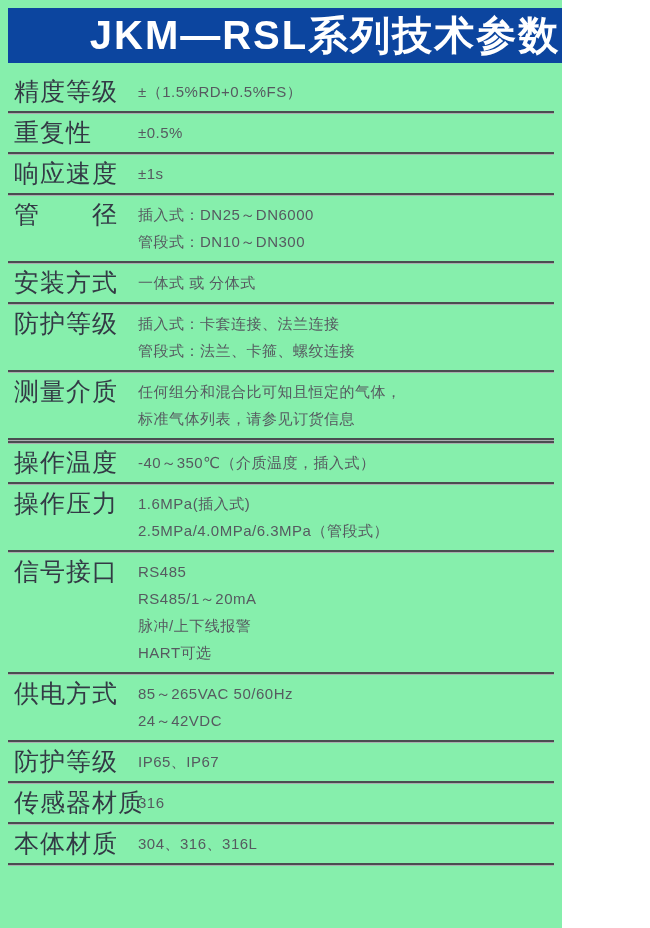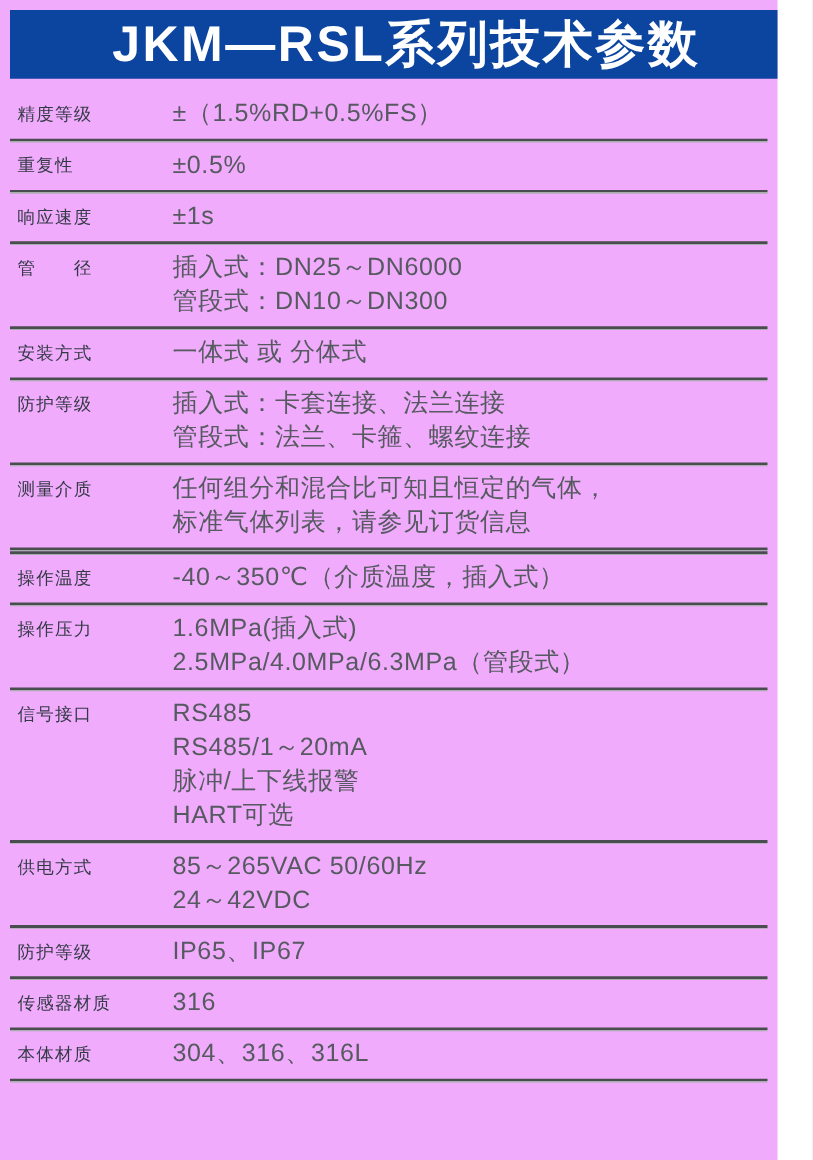--- a/index.html
+++ b/index.html
@@ -3,23 +3,23 @@
 <meta charset="utf-8">
 <style>
   html, body {
     margin: 0;
     padding: 0;
     background: #ffffff;
     font-family: "Liberation Sans", "DejaVu Sans", sans-serif;
   }
   .page {
     position: relative;
-    width: 622px;
+    width: 562px;
     height: 928px;
-    background: #f0abfc;
+    background: #86efac;
     box-sizing: border-box;
     padding: 8px 8px 0 8px;
     overflow: hidden;
   }
   .title-bar {
     width: 634px;
     height: 55px;
     background: #0c459f;
     display: flex;
     align-items: center;
@@ -39,29 +39,29 @@
   .row {
     display: flex;
     align-items: flex-start;
     padding: 5px 0 6px 0;
   }
   .label {
     flex: 0 0 130px;
     width: 130px;
     box-sizing: border-box;
     padding-left: 6px;
-    font-size: 14px;
+    font-size: 25px;
     line-height: 27px;
     letter-spacing: 1px;
     color: #333a45;
     white-space: nowrap;
   }
   .value {
     flex: 1;
-    font-size: 20px;
+    font-size: 15px;
     line-height: 27px;
     color: #565a60;
     white-space: pre-line;
     letter-spacing: 0.5px;
   }
   .rule {
     height: 3px;
     background: linear-gradient(to bottom, #4a4d50 0px, #4a4d50 2px, #aaadb0 2px, #aaadb0 3px);
   }
 </style>

